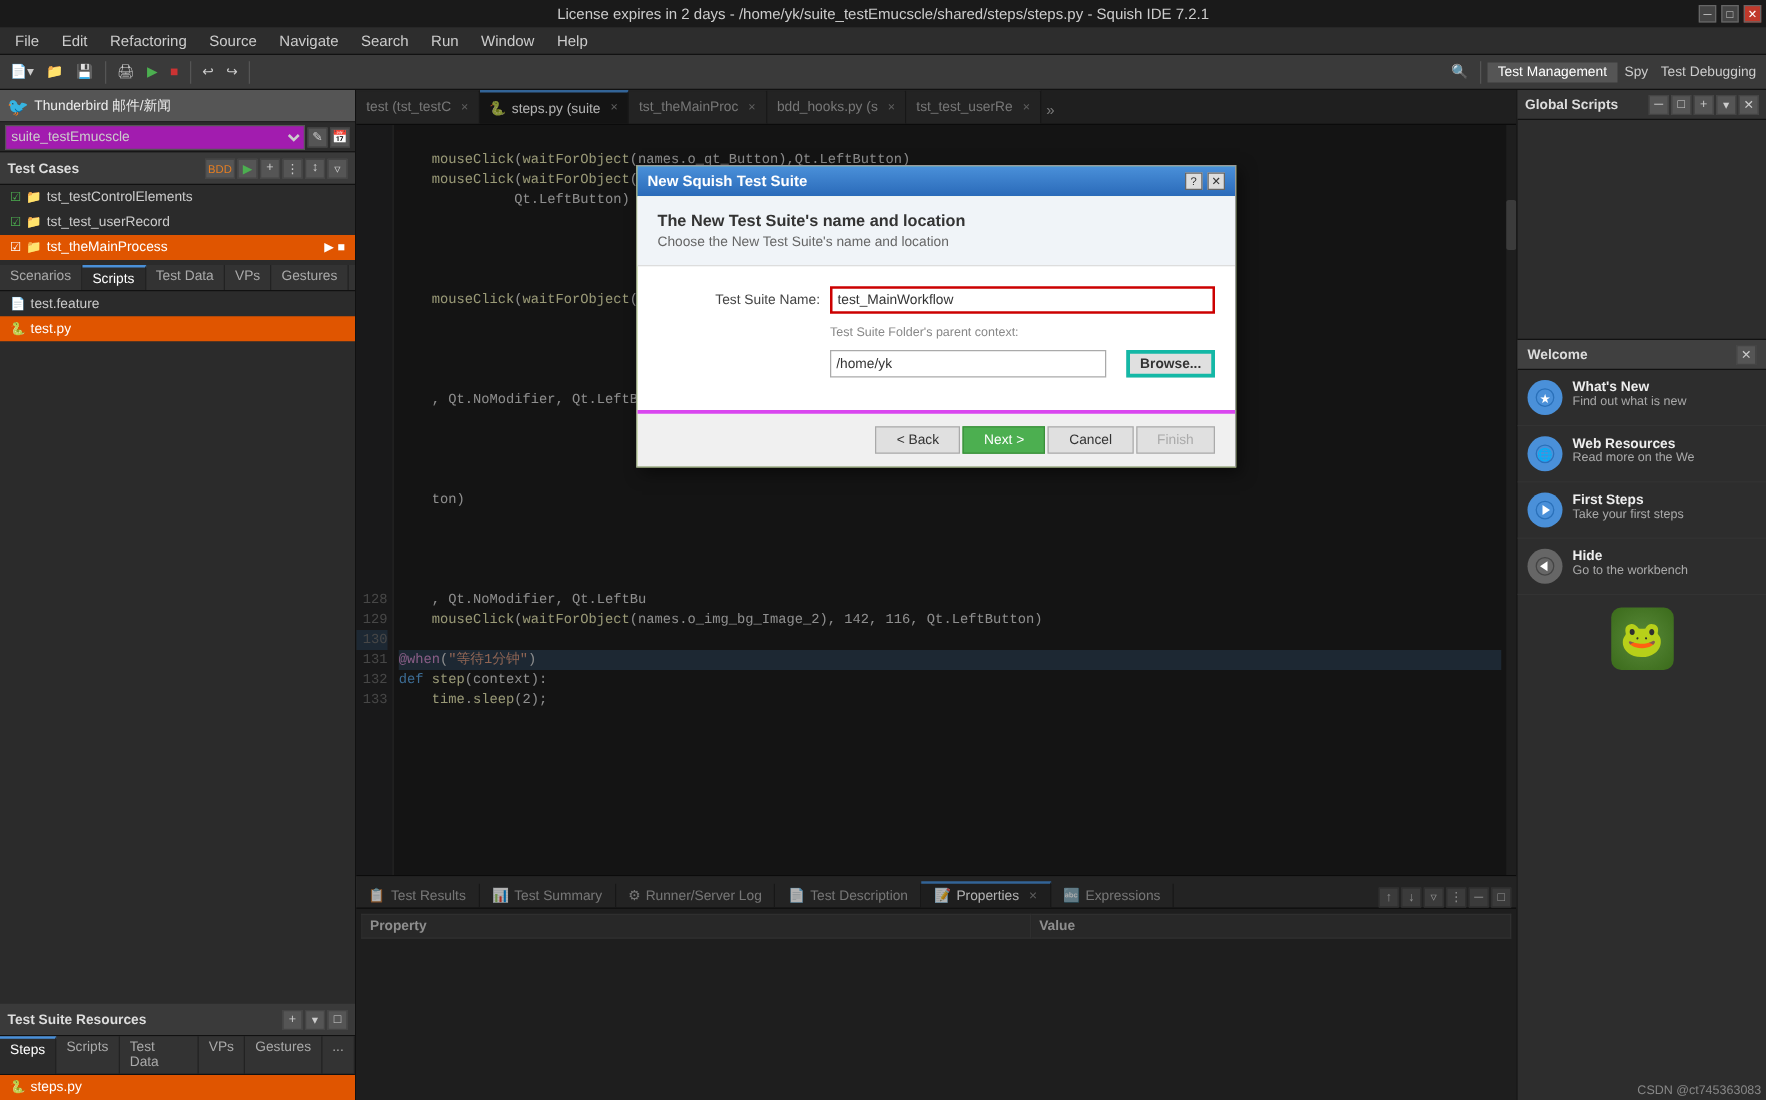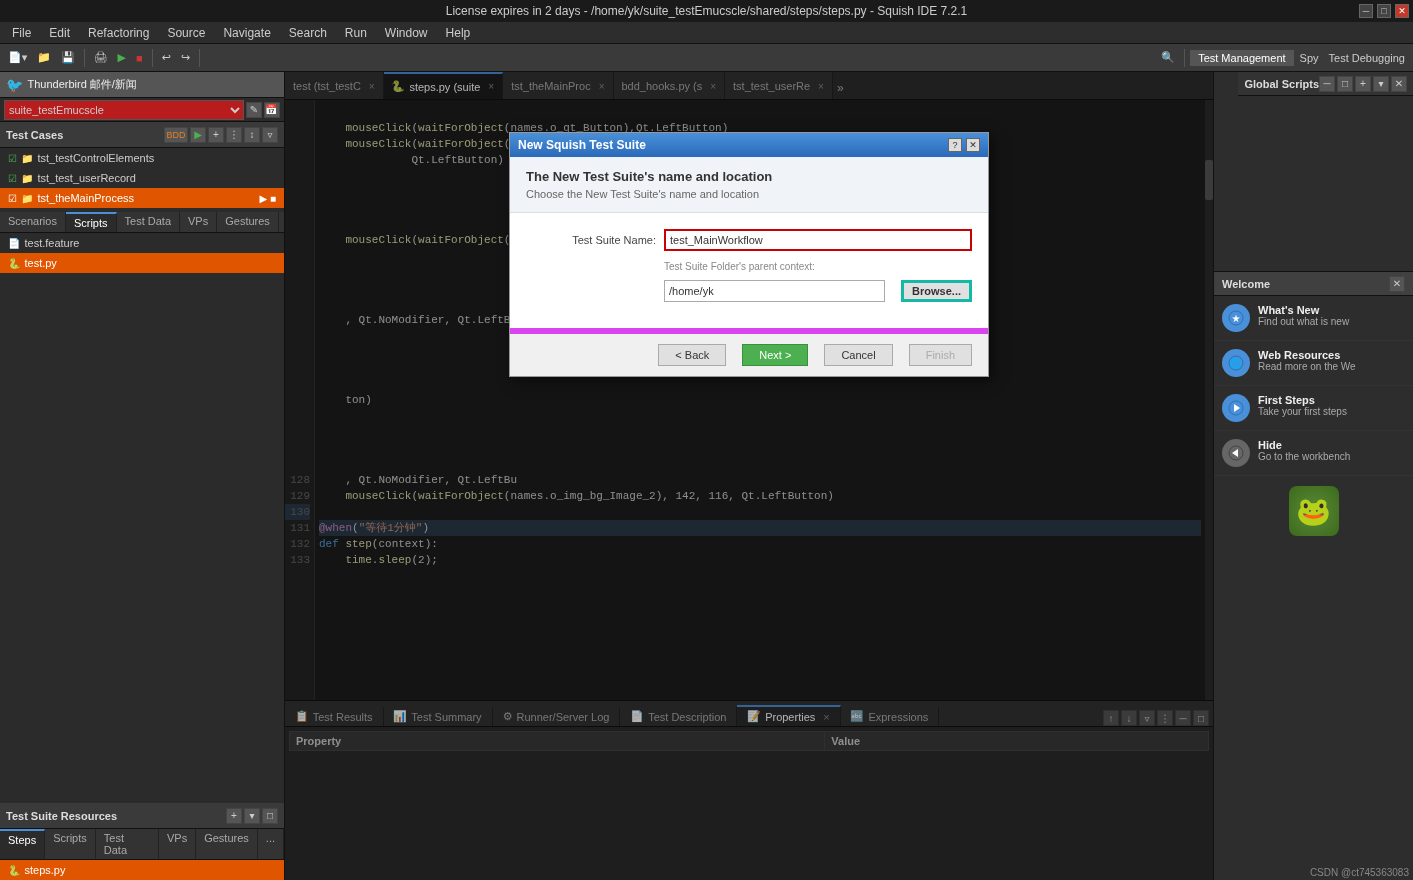--- a/index.html
+++ b/index.html
@@ -106,21 +106,21 @@
       display: flex;
       align-items: center;
       padding: 2px 4px;
       gap: 2px;
       background: #2b2b2b;
       border-bottom: 1px solid #111;
       height: 24px;
     }
     #suite-selector select {
       flex: 1;
-      background: #b91c1c;
+      background: #a21caf;
       color: #ccc;
       border: 1px solid #555;
       font-size: 11px;
       height: 20px;
     }
 
     
     .section-header {
       background: #3a3a3a;
       padding: 3px 6px;
@@ -390,24 +390,24 @@
     .form-sublabel {
       font-size: 10px;
       color: #888;
       margin-left: 138px;
       margin-bottom: 8px;
     }
 
     #dialog-buttons {
       padding: 10px 16px;
       background: #f0f0f0;
-      border-top: 6px solid #d946ef;
+      border-top: 3px solid #d946ef;
       display: flex;
       justify-content: flex-end;
-      gap: 16px;
+      gap: 2px;
     }
     .dlg-btn {
       padding: 4px 16px;
       font-size: 11px;
       border: 1px solid #aaa;
       background: #e0e0e0;
       cursor: pointer;
       color: #333;
       min-width: 60px;
     }
@@ -758,21 +758,21 @@
           <button class="dlg-btn primary">Next &gt;</button>
           <button class="dlg-btn">Cancel</button>
           <button class="dlg-btn" disabled="">Finish</button>
         </div>
       </div>
     </div>
   </div>
 
   <div id="right-sidebar">
 
-    <div style="height:200px;border-bottom:1px solid #111;display:flex;flex-direction:column;align-items:flex-end;">
+    <div style="height:200px;border-bottom:1px solid #111;display:flex;flex-direction:column;">
       <div style="background:#333;padding:3px 6px;display:flex;align-items:center;justify-content:space-between;height:24px;border-bottom:1px solid #111;">
         <span style="color:#ddd;font-size:11px;font-weight:bold;">Global Scripts</span>
         <div style="display:flex;gap:2px;">
           <button class="sidebar-ctrl-btn">─</button>
           <button class="sidebar-ctrl-btn">□</button>
           <button class="sidebar-ctrl-btn">+</button>
           <button class="sidebar-ctrl-btn">▾</button>
           <button class="sidebar-ctrl-btn">✕</button>
         </div>
       </div>

